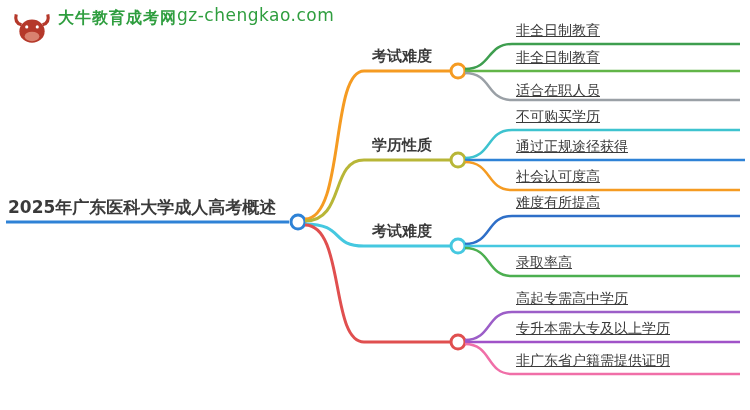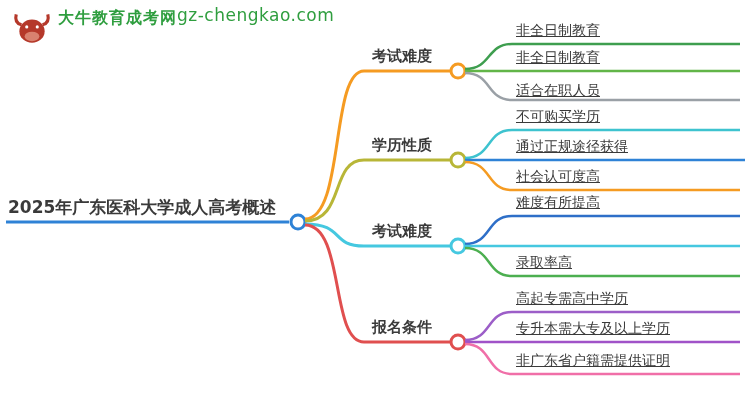--- a/index.html
+++ b/index.html
@@ -74,21 +74,20 @@
       <span class="logo-title">大牛教育成考网</span>
       <span class="logo-sub">gz-chengkao.com</span>
     </div>
   </div>
 
   <div class="label root-label">2025年广东医科大学成人高考概述</div>
 
   <div class="label branch-label" style="top:45px">考试难度</div>
   <div class="label branch-label" style="top:134px">学历性质</div>
   <div class="label branch-label" style="top:220px">考试难度</div>
-  <div class="label branch-label" style="top:316px">报名条件</div>
 
   <div class="label leaf-label" style="top:20px">非全日制教育</div>
   <div class="label leaf-label" style="top:47px">非全日制教育</div>
   <div class="label leaf-label" style="top:80px">适合在职人员</div>
 
   <div class="label leaf-label" style="top:106px">不可购买学历</div>
   <div class="label leaf-label" style="top:136px">通过正规途径获得</div>
   <div class="label leaf-label" style="top:192px">难度有所提高</div>
 
   <div class="label leaf-label" style="top:166px">社会认可度高</div>

